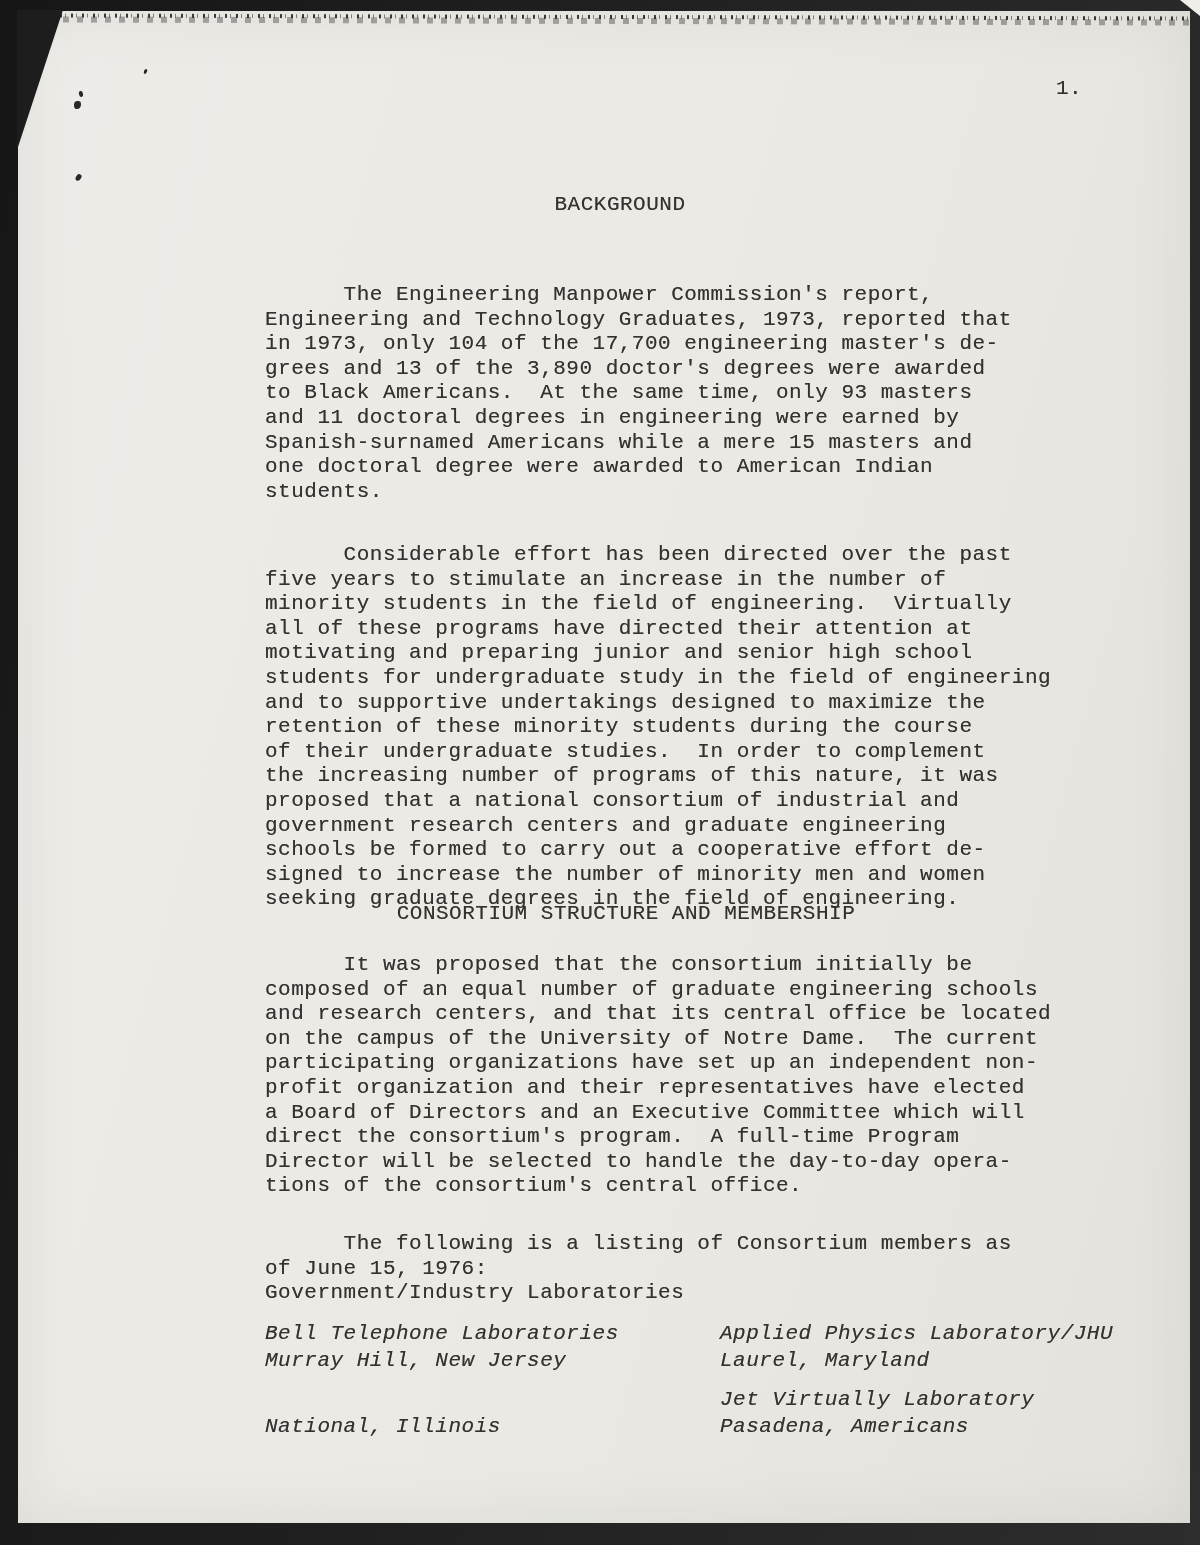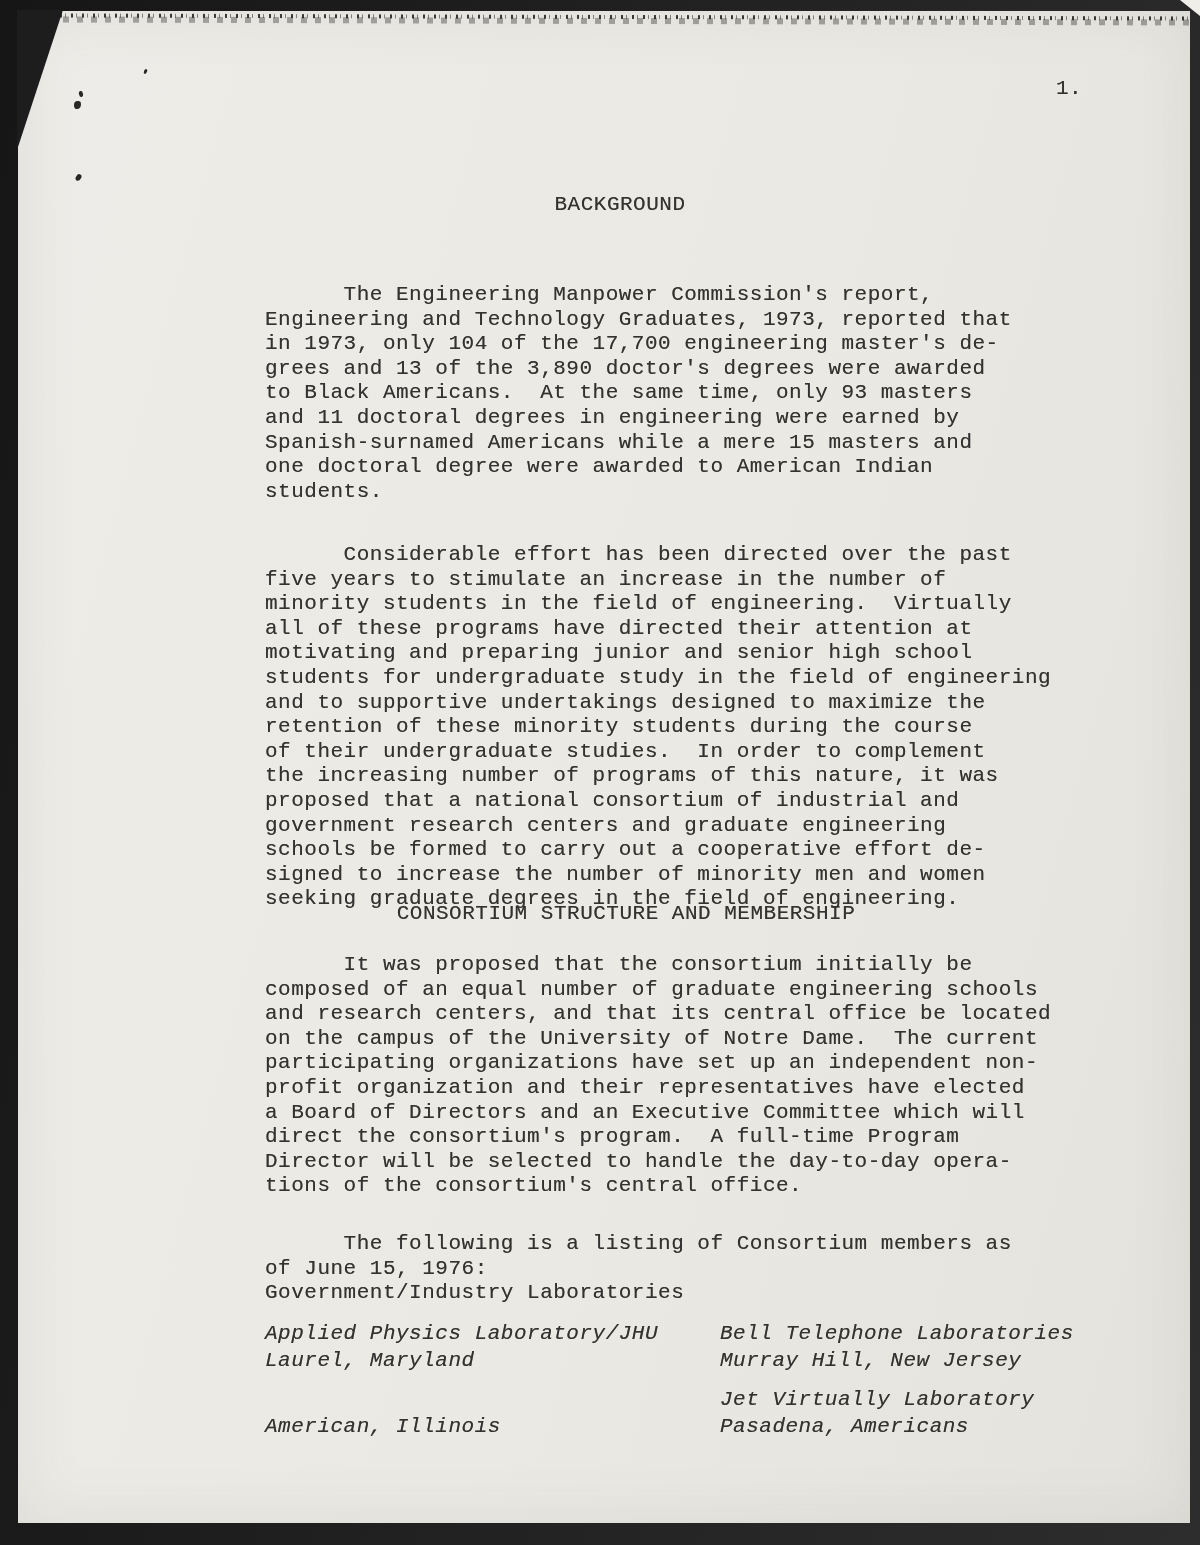--- a/index.html
+++ b/index.html
@@ -132,19 +132,19 @@
 direct the consortium's program.  A full-time Program
 Director will be selected to handle the day-to-day opera-
 tions of the consortium's central office.</div>
 
     <div class="ink mono21 para p4">      The following is a listing of Consortium members as
 of June 15, 1976:</div>
 
     <div class="listing-heading"><span class="ink mono21 underline">Government/Industry Laboratories</span></div>
 
     <div class="labs">
+      <div class="ink lab"><span>Bell Telephone Laboratories</span><br><span>Murray Hill, New Jersey</span></div>
       <div class="ink lab"><span>Applied Physics Laboratory/JHU</span><br><span>Laurel, Maryland</span></div>
-      <div class="ink lab"><span>Bell Telephone Laboratories</span><br><span>Murray Hill, New Jersey</span></div>
-      <div class="ink lab"><br><span>American, Illinois</span></div>
+      <div class="ink lab"><br><span>National, Illinois</span></div>
       <div class="ink lab"><span>Jet Virtually Laboratory</span><br><span>Pasadena, Americans</span></div>
     </div>
   </div>
 </div>
 
 </body></html>

